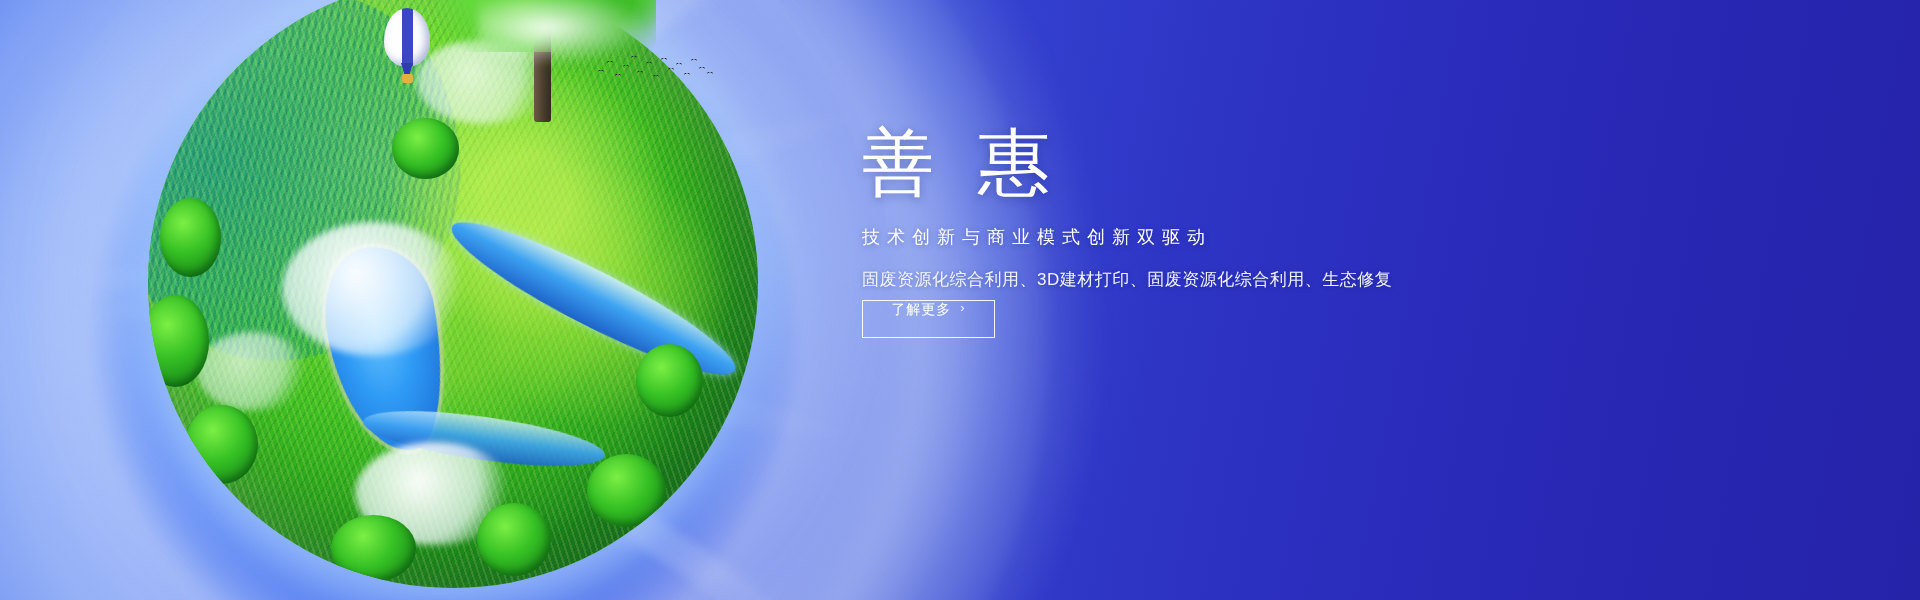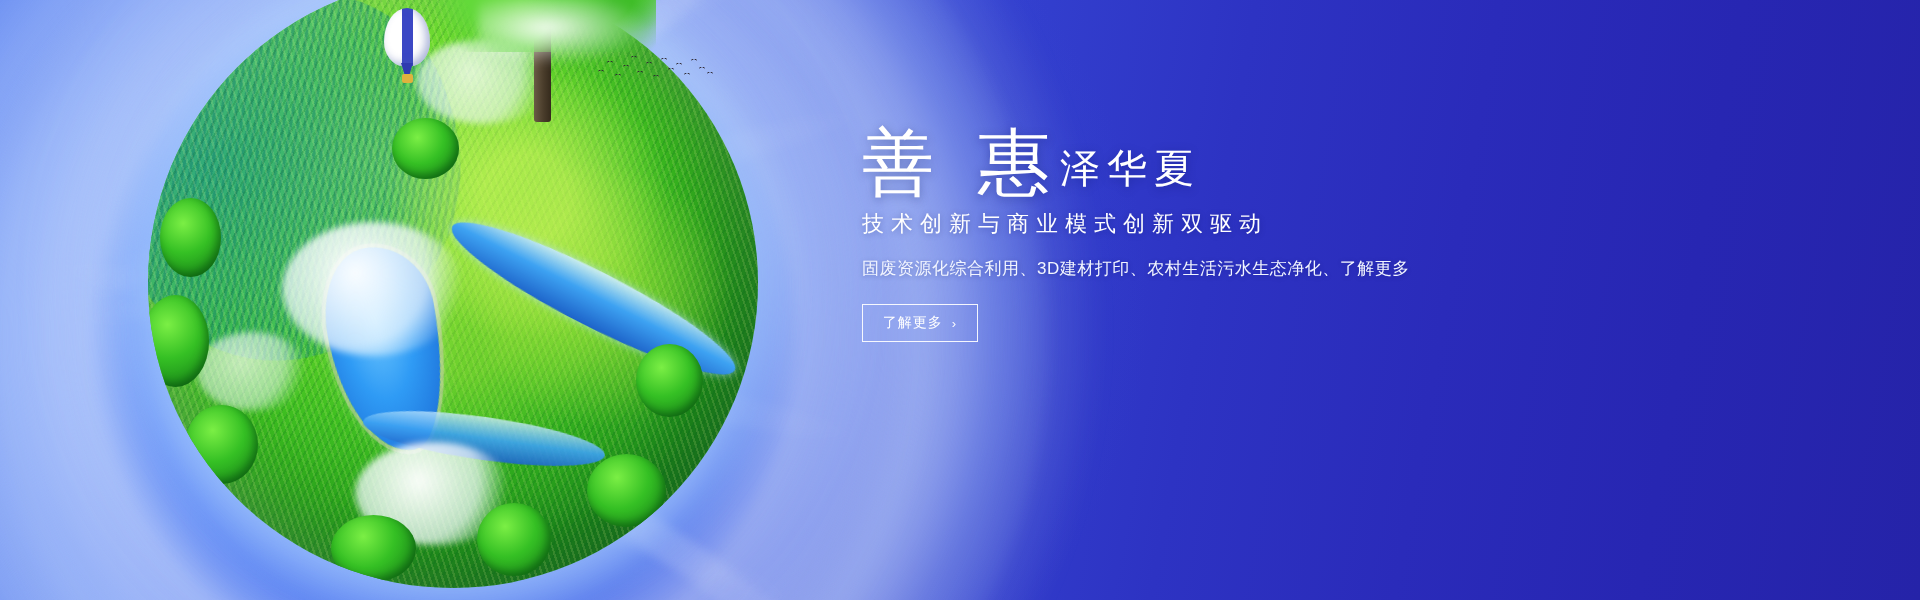--- a/index.html
+++ b/index.html
@@ -232,40 +232,40 @@
     letter-spacing:0; position:relative; top:2px;
   }
   .reg{
     font-family:"Liberation Serif","DejaVu Serif",serif;
     font-size:40px; line-height:1; font-weight:400;
     letter-spacing:7px; padding:0 0 6px 10px;
   }
   .gap{ width:44px; }
 
   .subtitle{
-    margin-top:16px;
+    margin-top:32px;
     color:#ffffff;
-    font-size:22px; line-height:1.2;
+    font-size:18px; line-height:1.2;
     letter-spacing:7px;
     white-space:nowrap;
     text-shadow:0 1px 6px rgba(10,20,90,.32);
   }
   .desc{
     margin-top:20px;
     color:#f2f5ff;
     font-size:17px; line-height:1.35;
     letter-spacing:.5px;
     white-space:nowrap;
     text-shadow:0 1px 5px rgba(10,20,90,.3);
   }
   .cta{
-    margin-top:24px;
-    display:inline-flex; align-items:center; justify-content:center;
+    margin-top:8px;
+    display:inline-flex; justify-content:center;
     gap:9px;
-    width:116px; height:38px;
+    width:133px; height:38px;
     border:1px solid rgba(255,255,255,.92);
     background:transparent;
     color:#ffffff;
     font-size:14px; letter-spacing:1px;
     cursor:pointer;
   }
   .cta .chev{ font-size:13px; line-height:1; opacity:.95; }
 </style>
 </head>
 <body>
@@ -333,26 +333,25 @@
     <div class="bird" style="left:103px;top:15px;"></div>
     <div class="bird" style="left:111px;top:20px;"></div>
   </div>
 
   <div class="content">
 
     <div class="headline">
       <span class="brush">善</span>
       <span class="gap"></span>
       <span class="brush">惠</span>
-      <span class="reg">泽华夏</span>
     </div>
 
     <div class="subtitle">技术创新与商业模式创新双驱动</div>
 
-    <div class="desc">固废资源化综合利用、3D建材打印、农村生活污水生态净化、了解更多</div>
+    <div class="desc">固废资源化综合利用、3D建材打印、固废资源化综合利用、生态修复</div>
 
     <button class="cta">
       <span>了解更多</span>
       <span class="chev">›</span>
     </button>
 
   </div>
 </div>
 
 </body></html>

